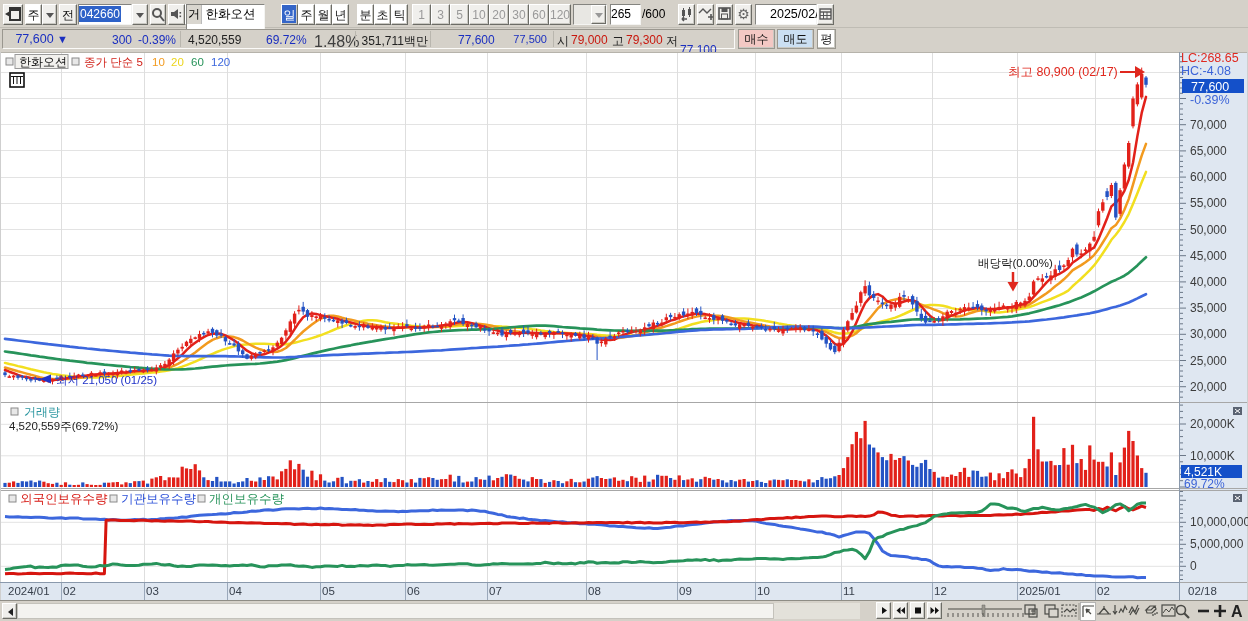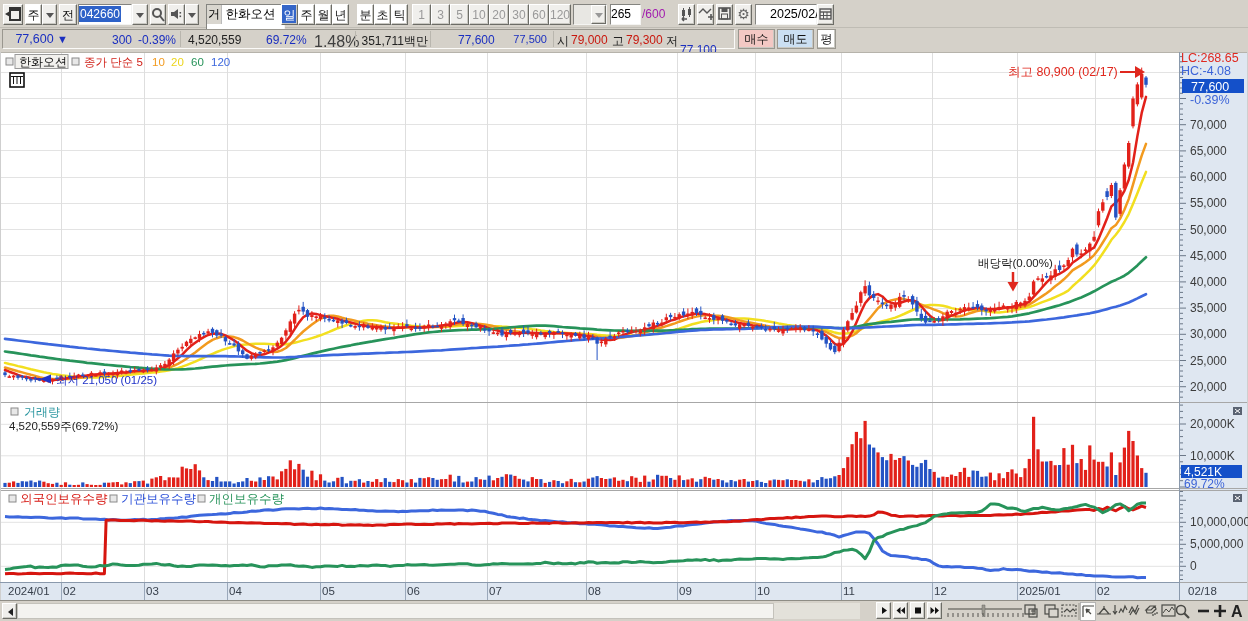--- a/index.html
+++ b/index.html
@@ -36,21 +36,21 @@
       <line x1="9" y1="9" x2="13" y2="14" stroke="#555" stroke-width="2"></line>
     </svg></div>
 
 <div class="btn3d" style="left:168px;top:4px;width:17px;height:21px;"><svg width="15" height="17" style="margin-top:2px">
       <path d="M2 5 h3 l4 -3 v10 l-4 -3 h-3 Z" fill="#555"></path>
       <rect x="10.5" y="5" width="1.6" height="1.6" fill="#555"></rect>
       <rect x="10.5" y="8.5" width="1.6" height="1.6" fill="#555"></rect>
     </svg></div>
 <div class="btn3d" style="left:185px;top:4px;width:14px;height:21px;"><span style="display:inline-block;width:0;height:0;border:4px solid transparent;border-top:5px solid #555;margin-top:8px;"></span></div>
 
-<div class="fld" style="left:206px;top:4px;width:79px;height:34px;line-height:19px;"><span style="background:#d9d6cf;display:inline-block;width:15px;text-align:center;border-right:1px solid #bbb;">거</span><span style="font-size:12.5px;"> 한화오션</span></div>
+<div class="fld" style="left:186px;top:4px;width:79px;height:34px;line-height:19px;"><span style="background:#d9d6cf;display:inline-block;width:15px;text-align:center;border-right:1px solid #bbb;">거</span><span style="font-size:12.5px;"> 한화오션</span></div>
 
 <div class="btn3d" style="left:281px;top:4px;width:17px;height:21px;line-height:20px;background:#3465c8;color:#fff;">일</div>
 <div class="btn3d" style="left:298px;top:4px;width:17px;height:21px;line-height:20px;background:#fff;">주</div>
 <div class="btn3d" style="left:315px;top:4px;width:17px;height:21px;line-height:20px;background:#fff;">월</div>
 <div class="btn3d" style="left:332px;top:4px;width:17px;height:21px;line-height:20px;background:#fff;">년</div>
 <div class="btn3d" style="left:357px;top:4px;width:17px;height:21px;line-height:20px;background:#fff;">분</div>
 <div class="btn3d" style="left:374px;top:4px;width:17px;height:21px;line-height:20px;background:#fff;">초</div>
 <div class="btn3d" style="left:391px;top:4px;width:17px;height:21px;line-height:20px;background:#fff;">틱</div>
 
 <div class="btn3d" style="left:412px;top:4px;width:19px;height:21px;line-height:20px;color:#999;">1</div>
@@ -59,21 +59,21 @@
 <div class="btn3d" style="left:469px;top:4px;width:20px;height:21px;line-height:20px;color:#999;">10</div>
 <div class="btn3d" style="left:489px;top:4px;width:20px;height:21px;line-height:20px;color:#999;">20</div>
 <div class="btn3d" style="left:509px;top:4px;width:20px;height:21px;line-height:20px;color:#999;">30</div>
 <div class="btn3d" style="left:529px;top:4px;width:20px;height:21px;line-height:20px;color:#999;">60</div>
 <div class="btn3d" style="left:549px;top:4px;width:22px;height:21px;line-height:20px;color:#999;">120</div>
 
 <div class="fld" style="left:573px;top:4px;width:34px;height:21px;background:#e8e7e3;"></div>
 <div class="btn3d" style="left:591px;top:5px;width:15px;height:19px;"><span style="display:inline-block;width:0;height:0;border:4px solid transparent;border-top:5px solid #999;margin-top:7px;"></span></div>
 
 <div class="fld" style="left:610px;top:4px;width:31px;height:21px;line-height:19px;text-align:right;padding-right:15px;">265</div>
-<div class="abs" style="left:642px;top:7px;color:#a21caf;font-size:12px;">/600</div>
+<div class="abs" style="left:642px;top:7px;color:#000000;font-size:12px;">/600</div>
 
 <div class="btn3d" style="left:678px;top:4px;width:17px;height:21px;"><svg width="15" height="17" style="margin-top:1px">
       <rect x="3" y="4" width="3" height="6" fill="#555"></rect>
       <line x1="4.5" y1="2" x2="4.5" y2="12" stroke="#555" stroke-width="1"></line>
       <rect x="9" y="3" width="3" height="6" fill="#555"></rect>
       <line x1="10.5" y1="1" x2="10.5" y2="11" stroke="#555" stroke-width="1"></line>
       <path d="M8 13 l-5 0 m0 0 l2 -2 m-2 2 l2 2" stroke="#555" stroke-width="1.6" fill="none"></path>
     </svg></div>
 <div class="btn3d" style="left:697px;top:4px;width:17px;height:21px;"><svg width="15" height="17" style="margin-top:1px">
       <path d="M1 7 l4 -4 l4 4 l4 -4" stroke="#555" stroke-width="1.4" fill="none"></path>

